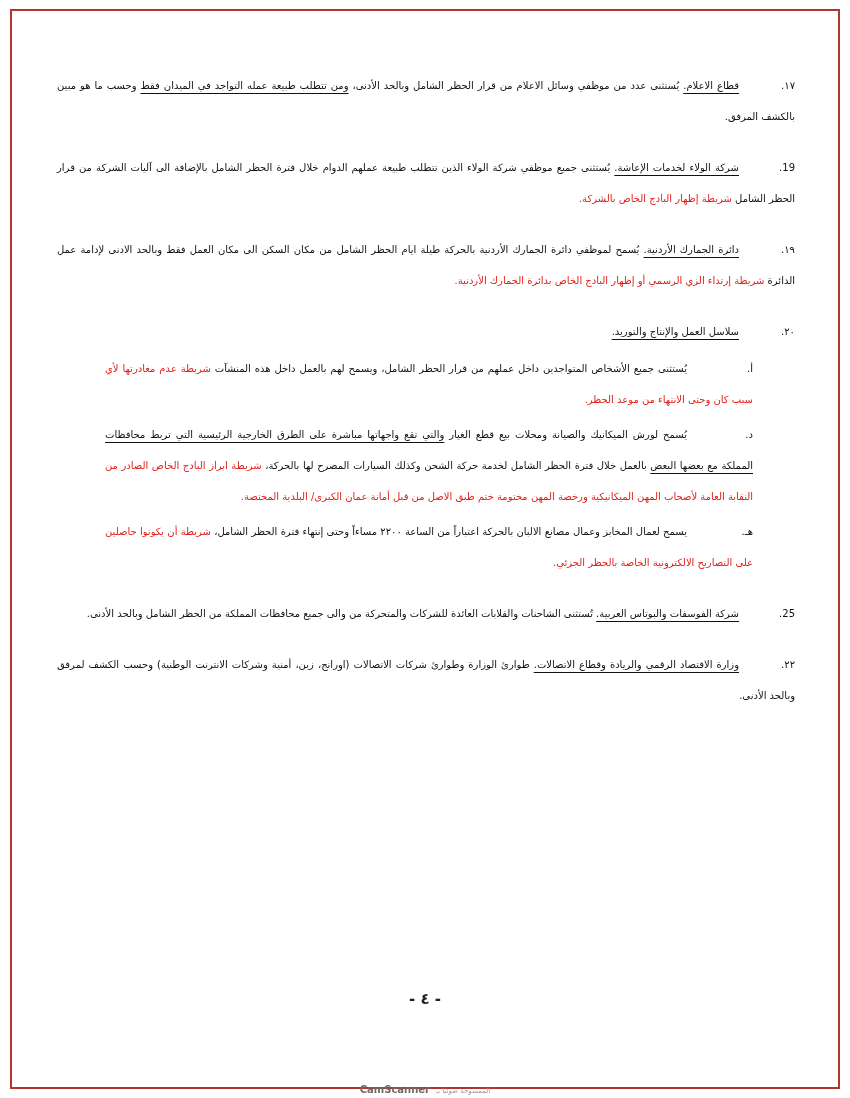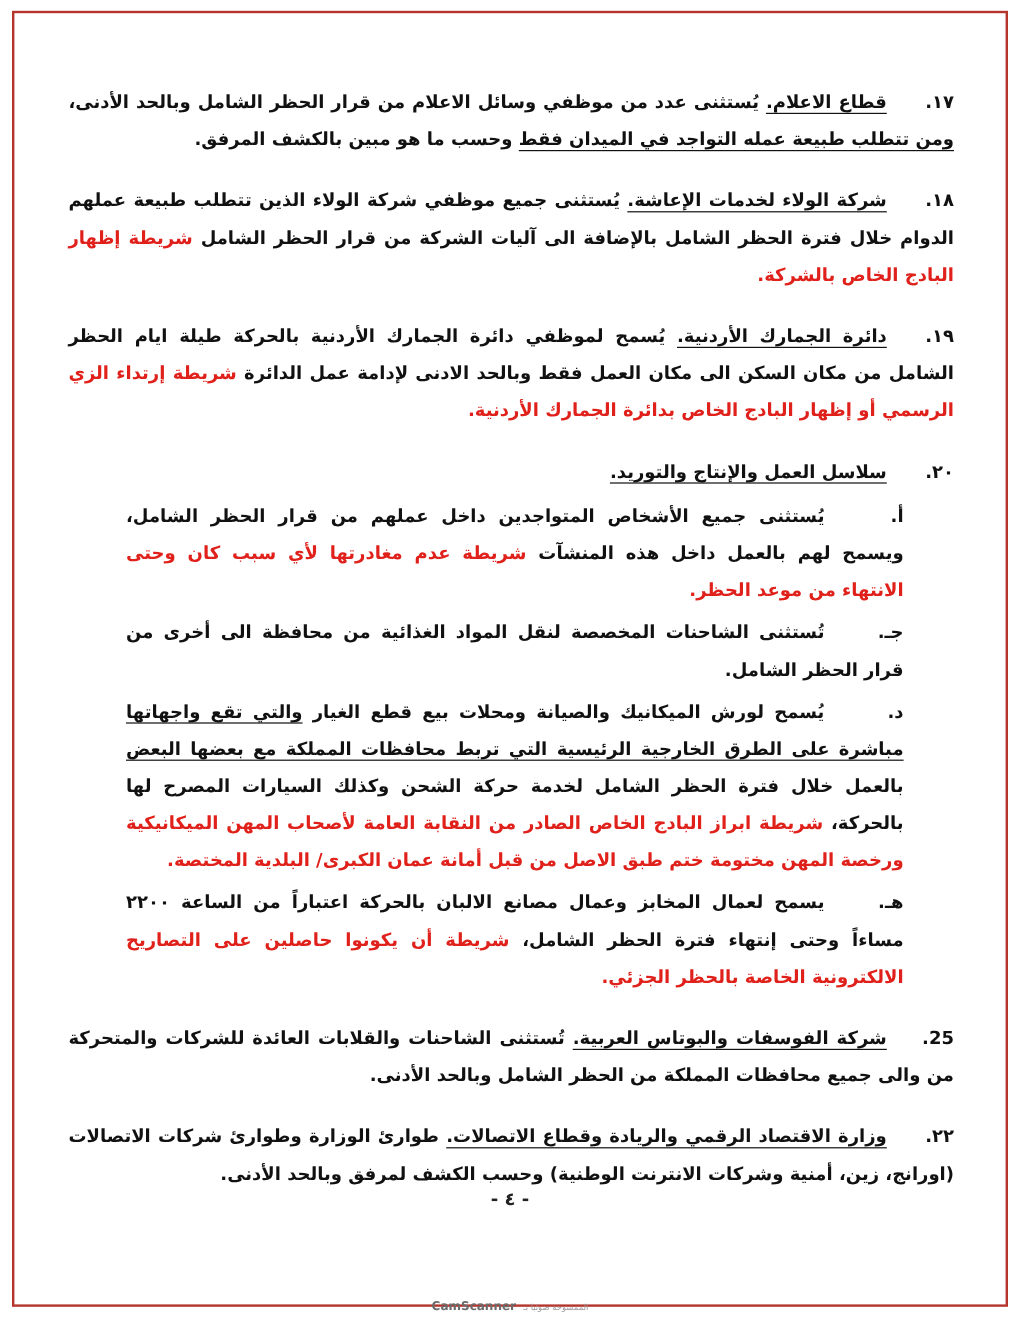--- a/index.html
+++ b/index.html
@@ -24,22 +24,22 @@
     border: 2px solid #b5342c;
     pointer-events: none;
   }
   .content {
     position: absolute;
     top: 70px;
     right: 55px;
     left: 57px;
     direction: rtl;
     text-align: justify;
-    font-size: 15px;
-    font-weight: bold;
+    font-size: 10px;
+    font-weight: normal;
     line-height: 31px;
     color: #111111;
   }
   .item {
     margin-bottom: 20px;
   }
   .num {
     display: inline-block;
     width: 56px;
     vertical-align: baseline;
@@ -95,40 +95,37 @@
 
 <div class="page-frame"></div>
 
 <div class="content">
 
   <div class="item">
     <span class="num">١٧.</span><span class="seg u">قطاع الاعلام.</span><span class="seg"> يُستثنى عدد من موظفي وسائل الاعلام من قرار الحظر الشامل وبالحد الأدنى، </span><span class="seg u">ومن تتطلب طبيعة عمله التواجد في الميدان فقط</span><span class="seg"> وحسب ما هو مبين بالكشف المرفق.</span>
   </div>
 
   <div class="item">
-    <span class="num">١٨.</span><span class="seg u">شركة الولاء لخدمات الإعاشة.</span><span class="seg"> يُستثنى جميع موظفي شركة الولاء الذين تتطلب طبيعة عملهم الدوام خلال فترة الحظر الشامل بالإضافة الى آليات الشركة من قرار الحظر الشامل </span><span class="seg r">شريطة إظهار البادج الخاص بالشركة.</span>
+    <span class="num">19.</span><span class="seg u">شركة الولاء لخدمات الإعاشة.</span><span class="seg"> يُستثنى جميع موظفي شركة الولاء الذين تتطلب طبيعة عملهم الدوام خلال فترة الحظر الشامل بالإضافة الى آليات الشركة من قرار الحظر الشامل </span><span class="seg r">شريطة إظهار البادج الخاص بالشركة.</span>
   </div>
 
   <div class="item">
     <span class="num">١٩.</span><span class="seg u">دائرة الجمارك الأردنية.</span><span class="seg"> يُسمح لموظفي دائرة الجمارك الأردنية بالحركة طيلة ايام الحظر الشامل من مكان السكن الى مكان العمل فقط وبالحد الادنى لإدامة عمل الدائرة </span><span class="seg r">شريطة إرتداء الزي الرسمي أو إظهار البادج الخاص بدائرة الجمارك الأردنية.</span>
   </div>
 
   <div class="item">
     <div class="header-line">
       <span class="num">٢٠.</span><span class="seg u">سلاسل العمل والإنتاج والتوريد.</span>
     </div>
 
     <div class="sub">
       <span class="marker">أ.</span><span class="seg">يُستثنى جميع الأشخاص المتواجدين داخل عملهم من قرار الحظر الشامل، ويسمح لهم بالعمل داخل هذه المنشآت </span><span class="seg r">شريطة عدم مغادرتها لأي سبب كان وحتى الانتهاء من موعد الحظر.</span>
     </div>
 
 
-    <div class="sub">
-      <span class="marker">جـ.</span><span class="seg">تُستثنى الشاحنات المخصصة لنقل المواد الغذائية من محافظة الى أخرى من قرار الحظر الشامل.</span>
-    </div>
 
     <div class="sub">
       <span class="marker">د.</span><span class="seg">يُسمح لورش الميكانيك والصيانة ومحلات بيع قطع الغيار </span><span class="seg u">والتي تقع واجهاتها مباشرة على الطرق الخارجية الرئيسية التي تربط محافظات المملكة مع بعضها البعض</span><span class="seg"> بالعمل خلال فترة الحظر الشامل لخدمة حركة الشحن وكذلك السيارات المصرح لها بالحركة، </span><span class="seg r">شريطة ابراز البادج الخاص الصادر من النقابة العامة لأصحاب المهن الميكانيكية ورخصة المهن مختومة ختم طبق الاصل من قبل أمانة عمان الكبرى/ البلدية المختصة.</span>
     </div>
 
     <div class="sub">
       <span class="marker">هـ.</span><span class="seg">يسمح لعمال المخابز وعمال مصانع الالبان بالحركة اعتباراً من الساعة ٢٢٠٠ مساءاً وحتى إنتهاء فترة الحظر الشامل، </span><span class="seg r">شريطة أن يكونوا حاصلين على التصاريح الالكترونية الخاصة بالحظر الجزئي.</span>
     </div>
   </div>
 

